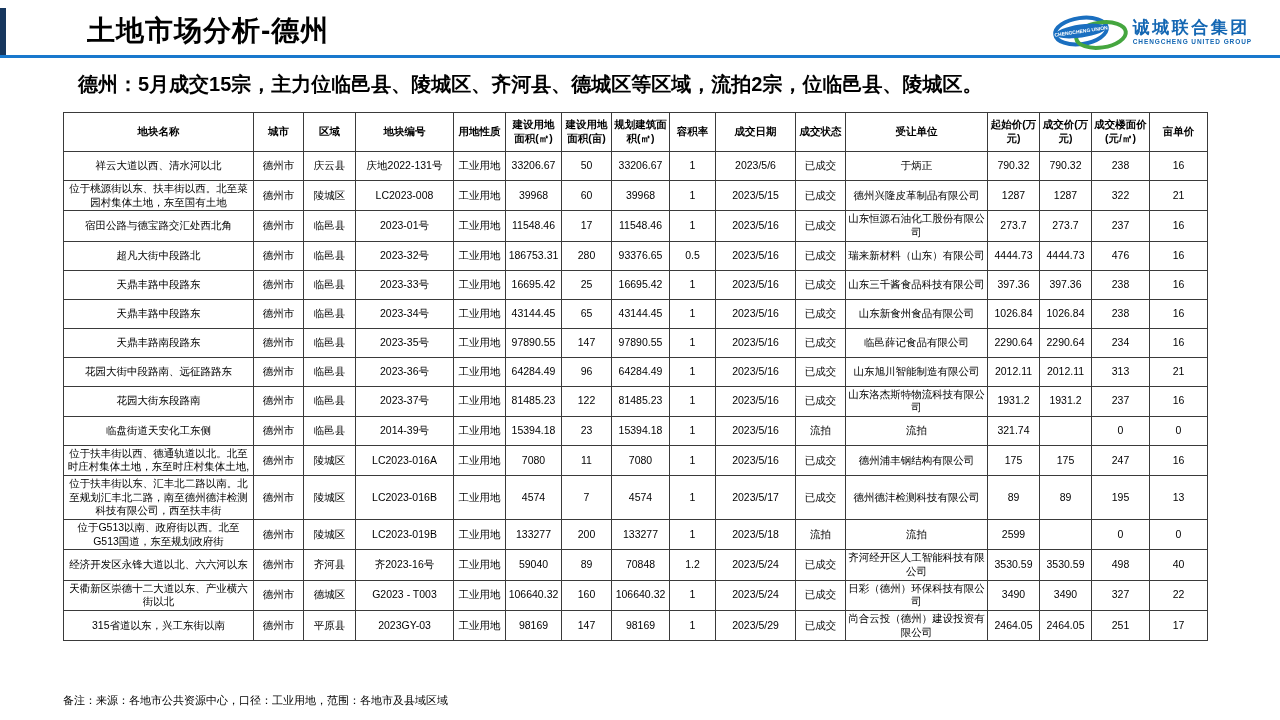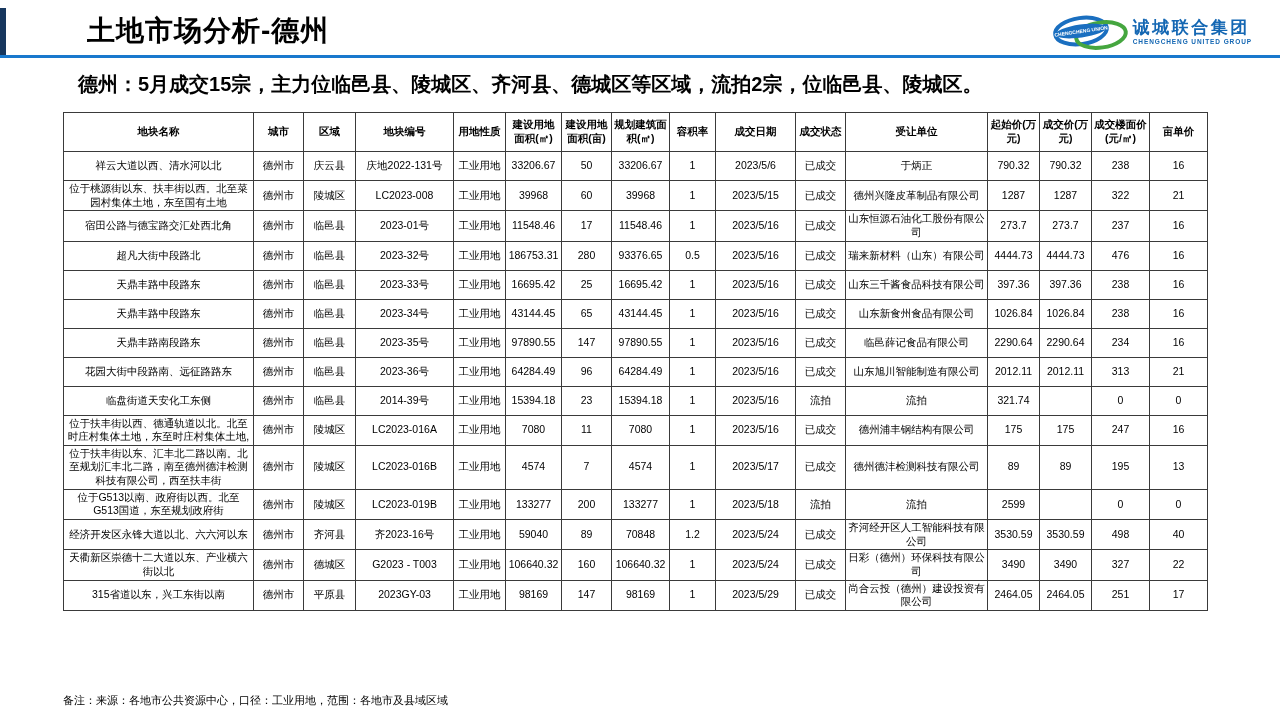--- a/index.html
+++ b/index.html
@@ -225,20 +225,38 @@
           <td>1</td>
           <td>2023/5/16</td>
           <td>已成交</td>
           <td>山东旭川智能制造有限公司</td>
           <td>2012.11</td>
           <td>2012.11</td>
           <td>313</td>
           <td>21</td>
         </tr>
         <tr>
+          <td>花园大街东段路南</td>
+          <td>德州市</td>
+          <td>临邑县</td>
+          <td>2023-37号</td>
+          <td>工业用地</td>
+          <td>81485.23</td>
+          <td>122</td>
+          <td>81485.23</td>
+          <td>1</td>
+          <td>2023/5/16</td>
+          <td>已成交</td>
+          <td>山东洛杰斯特物流科技有限公司</td>
+          <td>1931.2</td>
+          <td>1931.2</td>
+          <td>237</td>
+          <td>16</td>
+        </tr>
+        <tr>
           <td>临盘街道天安化工东侧</td>
           <td>德州市</td>
           <td>临邑县</td>
           <td>2014-39号</td>
           <td>工业用地</td>
           <td>15394.18</td>
           <td>23</td>
           <td>15394.18</td>
           <td>1</td>
           <td>2023/5/16</td>

